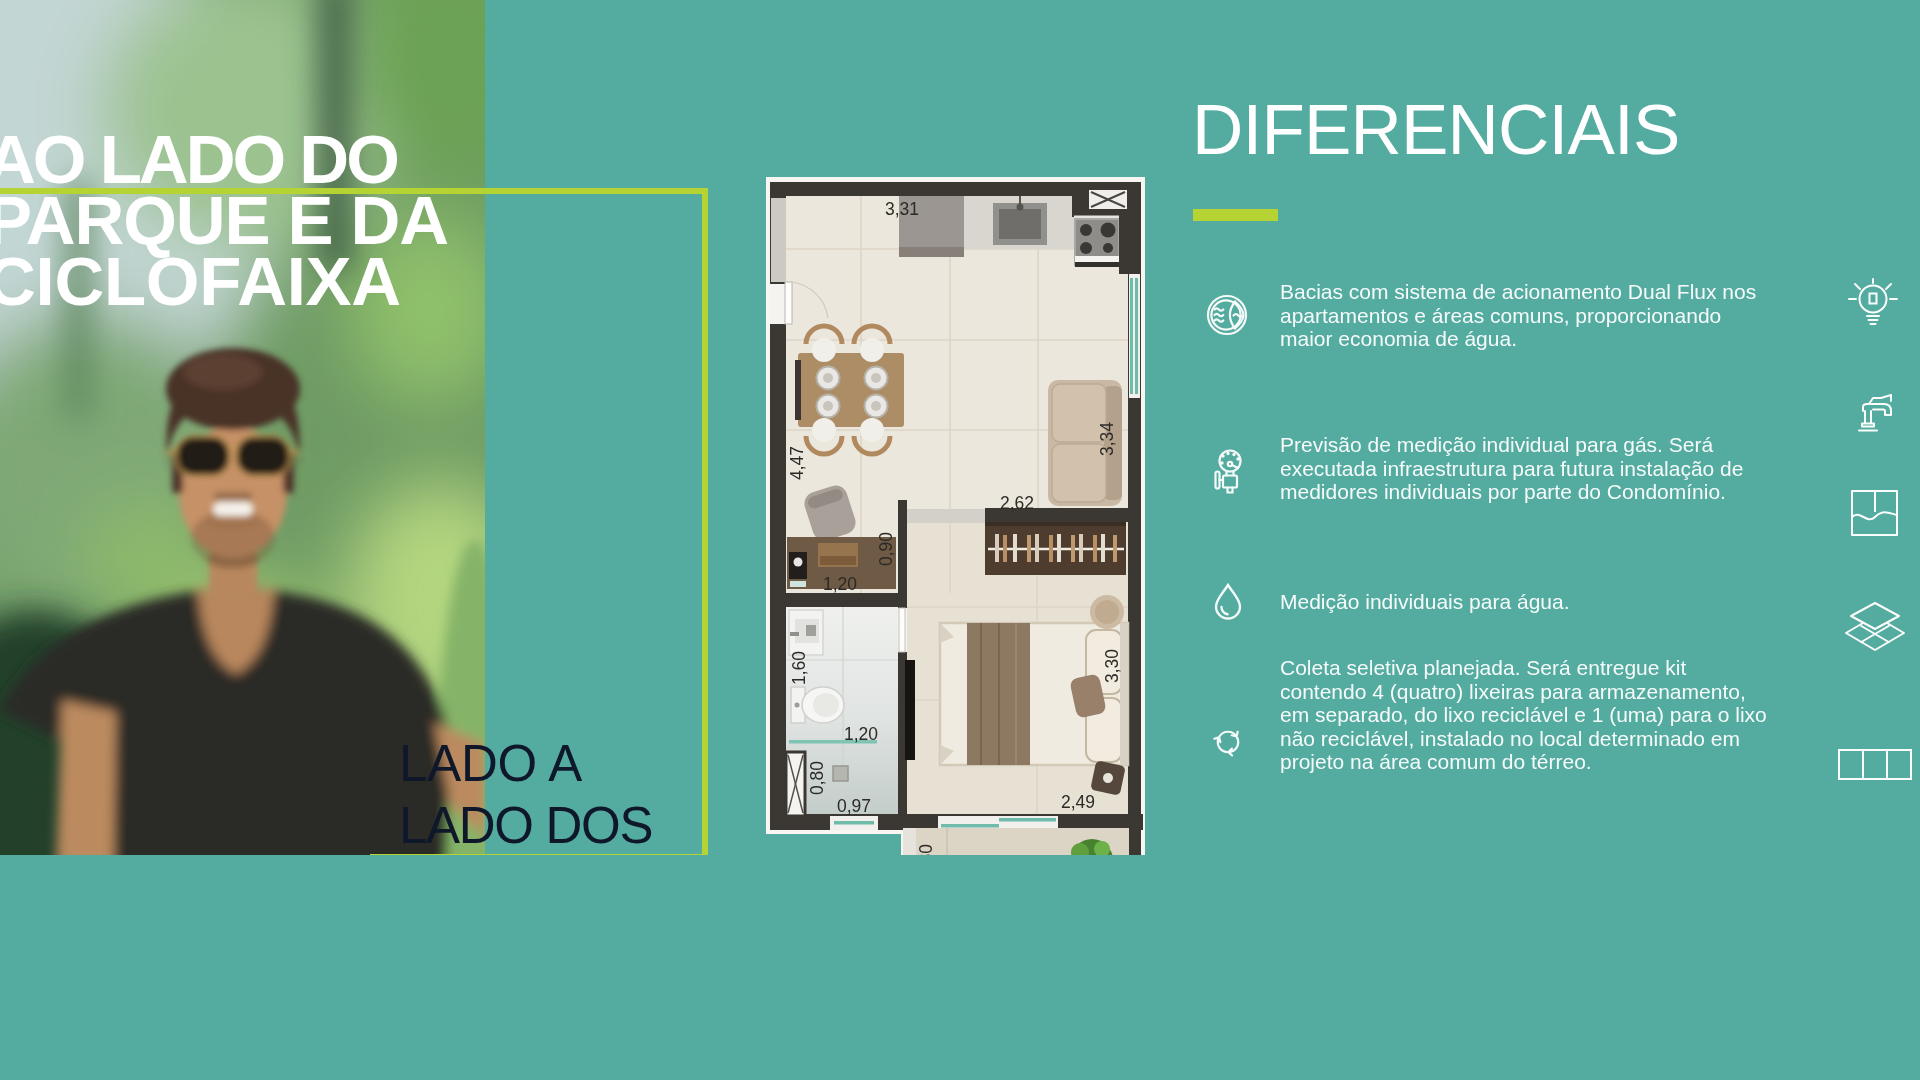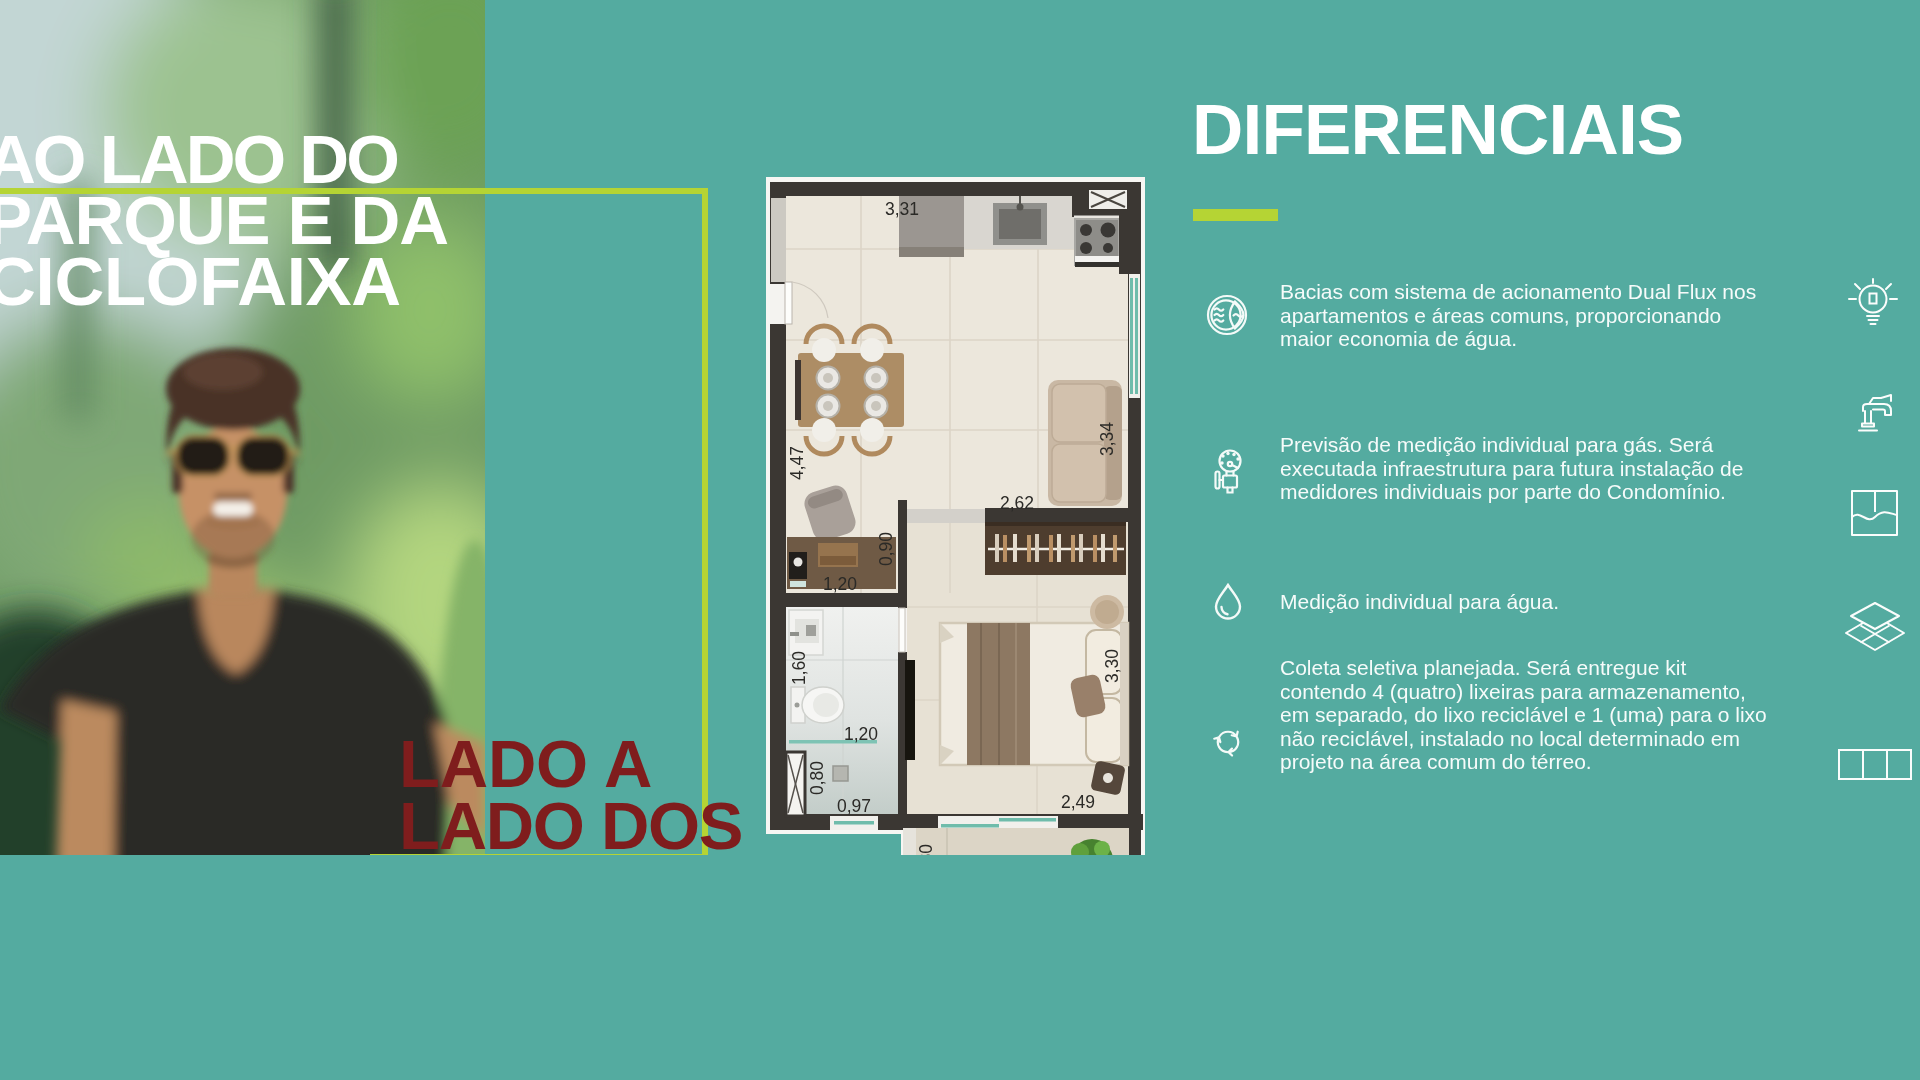--- a/index.html
+++ b/index.html
@@ -1,21 +1,21 @@
 <!DOCTYPE html>
 <html><head>
 <meta charset="utf-8">
 <style>
 html,body{margin:0;padding:0;background:#54aba0}
 .page{position:relative;width:1920px;height:855px;background:#54aba0;overflow:hidden;font-family:"Liberation Sans",sans-serif}
 .photo{position:absolute;left:0;top:0;width:485px;height:1080px}
 .yline{position:absolute;background:#b5d434}
 .h1{position:absolute;color:#fff;font-weight:bold;font-size:69px;line-height:61px;white-space:nowrap}
-.h1b{position:absolute;color:#7f1d1d;font-weight:bold;font-size:67px;line-height:62px;white-space:nowrap}
-.title{position:absolute;left:1192px;top:89px;color:#fff;font-weight:bold;font-size:71px;letter-spacing:-0.8px;white-space:nowrap}
+.h1b{position:absolute;color:#0f172a;font-weight:normal;font-size:51px;line-height:62px;white-space:nowrap}
+.title{position:absolute;left:1192px;top:89px;color:#fff;font-weight:normal;font-size:71px;letter-spacing:-0.8px;white-space:nowrap}
 .item{position:absolute;left:1280px;color:#f6fbfa;font-size:21px;line-height:23.5px;letter-spacing:0px}
 </style>
 </head>
 <body>
 <div class="page">
 
 <div class="photo">
 <svg width="485" height="1080" viewBox="0 0 485 1080">
 <defs>
 <filter id="b40" x="-40%" y="-40%" width="180%" height="180%">
@@ -104,21 +104,21 @@
 <div class="h1b" style="left:399px;top:733px"><span style="letter-spacing:-0.2px">LADO A</span><br><span style="letter-spacing:-1.3px">LADO DOS</span><br><span style="letter-spacing:3.1px">MOMENTOS</span><br></div>
 
 <div class="title">DIFERENCIAIS</div>
 
 <div class="yline" style="left:1193px;top:209px;width:85px;height:12px"></div>
 
 <div class="item" style="top:433px">Previsão de medição individual para gás. Será<br>executada infraestrutura para futura instalação de<br>medidores individuais por parte do Condomínio.</div>
 
 <div class="item" style="top:280px">Bacias com sistema de acionamento Dual Flux nos<br>apartamentos e áreas comuns, proporcionando<br>maior economia de água.</div>
 
-<div class="item" style="top:590px">Medição individual para água.</div>
+<div class="item" style="top:590px">Medição individuais para água.</div>
 
 <div class="item" style="top:656px">Coleta seletiva planejada. Será entregue kit<br>contendo 4 (quatro) lixeiras para armazenamento,<br>em separado, do lixo reciclável e 1 (uma) para o lixo<br>não reciclável, instalado no local determinado em<br>projeto na área comum do térreo.</div>
 
 
 <svg style="position:absolute;left:0;top:0" width="1920" height="1080" viewBox="0 0 1920 1080">
 <defs>
 <linearGradient id="bathg" x1="0" y1="0" x2="0" y2="1">
 <stop offset="0" stop-color="#f0f1ef"></stop>
           <stop offset="0.55" stop-color="#dfe3e1"></stop>
           <stop offset="1" stop-color="#c3cdc9"></stop>

